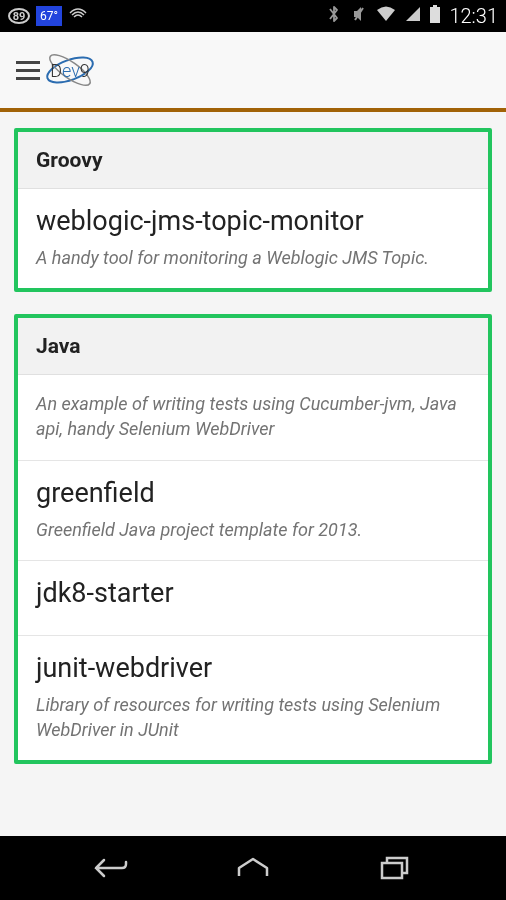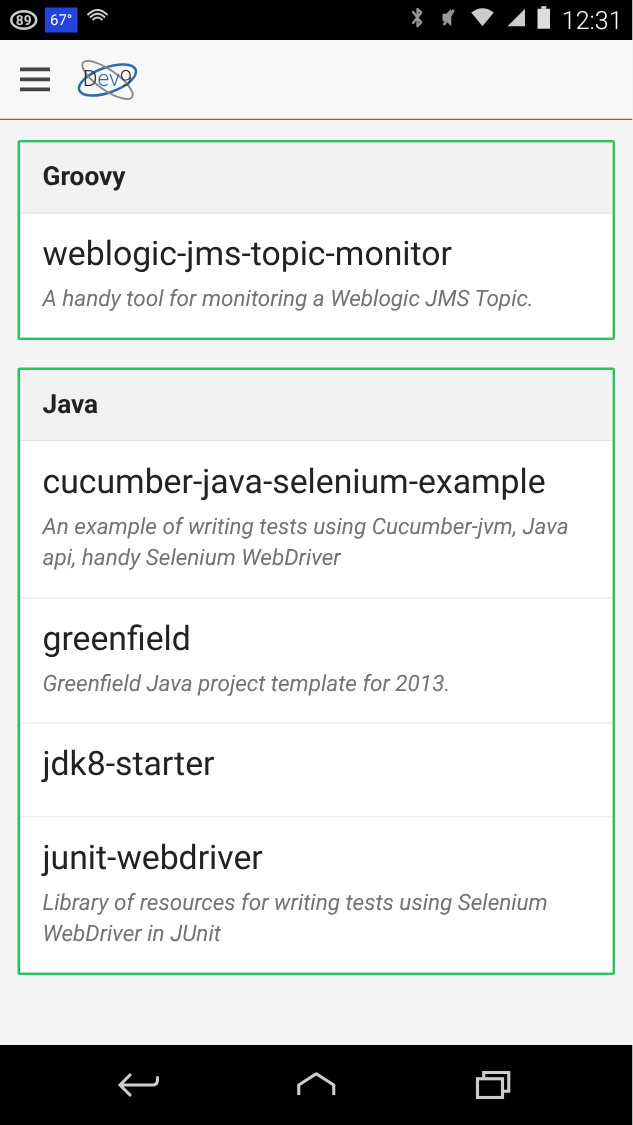--- a/index.html
+++ b/index.html
@@ -56,27 +56,26 @@
     }
     .status-icon {
       color: #aaa;
     }
     .clock {
       color: #fff;
       font-size: 20px;
       font-weight: 300;
     }
     .app-bar {
-      height: 64px;
+      height: 80px;
       background: #f8f8f8;
-      border-bottom: 1px solid #a16207;
+      border-bottom: 4px solid #a16207;
       display: flex;
       align-items: center;
       padding: 0 16px;
-      gap: 16px;
     }
     .hamburger {
       display: flex;
       flex-direction: column;
       gap: 5px;
       cursor: pointer;
     }
     .hamburger span {
       width: 24px;
       height: 3px;
@@ -101,21 +100,21 @@
     .app-title {
       font-size: 24px;
       color: #333;
       font-weight: 400;
       margin-left: 16px;
     }
     .content {
       padding: 16px 14px;
     }
     .section {
-      border: 2px solid #22c55e;
+      border: 4px solid #22c55e;
       border-radius: 2px;
       margin-bottom: 22px;
       overflow: hidden;
     }
     .section-header {
       background: #f2f2f2;
       padding: 16px 18px;
       font-size: 21px;
       font-weight: bold;
       color: #222;
@@ -227,21 +226,20 @@
     <div class="section-header">Groovy</div>
     <div class="repo-item">
       <div class="repo-name">weblogic-jms-topic-monitor</div>
       <div class="repo-desc">A handy tool for monitoring a Weblogic JMS Topic.</div>
     </div>
   </div>
 
   <div class="section">
     <div class="section-header">Java</div>
     <div class="repo-item">
-      <div class="repo-name">cucumber-java-selenium-example</div>
       <div class="repo-desc">An example of writing tests using Cucumber-jvm, Java api, handy Selenium WebDriver</div>
     </div>
     <div class="repo-item">
       <div class="repo-name">greenfield</div>
       <div class="repo-desc">Greenfield Java project template for 2013.</div>
     </div>
     <div class="repo-item">
       <div class="repo-name">jdk8-starter</div>
     </div>
     <div class="repo-item">

